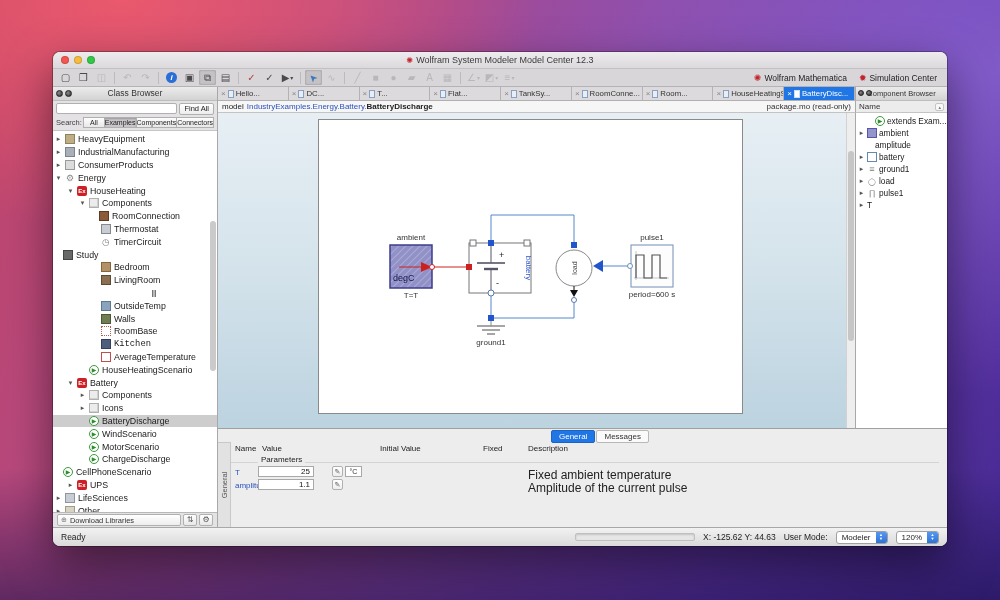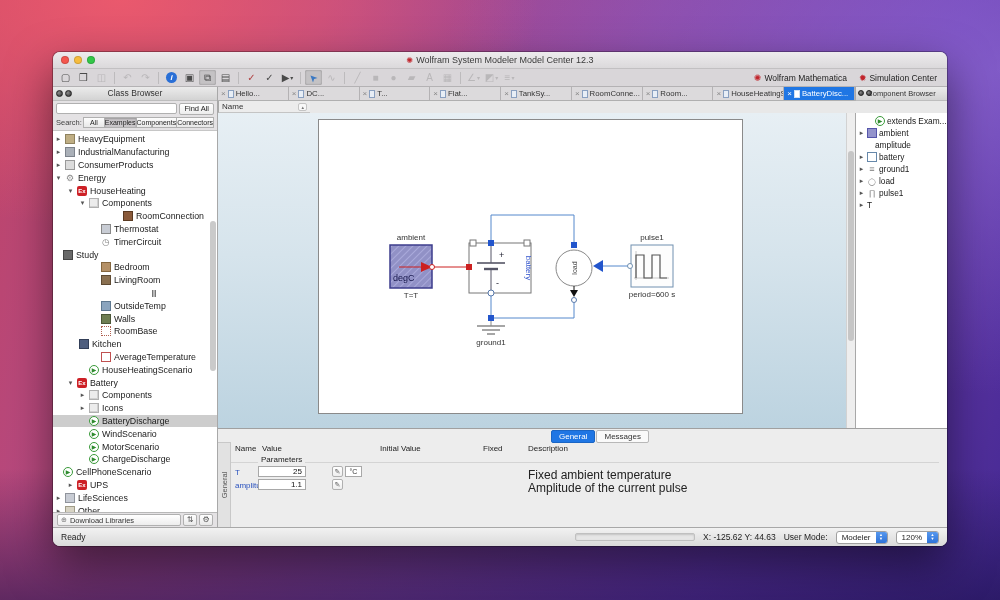--- a/index.html
+++ b/index.html
@@ -174,21 +174,21 @@
   .bp-side span { position:absolute; top:50%; left:50%;
     transform:translate(-50%,-50%) rotate(-90deg); font-size:7.5px; color:#555; white-space:nowrap; }
   .bp-head { position:absolute; top:15px; left:13px; right:0; height:11px; }
   .bp-head span { position:absolute; font-size:8px; color:#222; }
   .col-name{left:4px}.col-value{left:31px}.col-initial{left:149px}.col-fixed{left:252px}.col-desc{left:297px}
   .bp-groupline { position:absolute; top:33px; left:13px; right:8px; border-top:1px solid #d4d4d4; }
   .bp-group { position:absolute; top:26px; left:40px; font-size:8px; color:#222; background:#ededed; padding:0 3px; }
   .bp-rows { position:absolute; top:37px; left:13px; right:0; }
   .bp-row { position:relative; height:13px; }
   .bp-rowname { position:absolute; left:4px; top:2px; color:#2a52be; font-size:8px; }
-  .bp-input { position:absolute; left:27px; width:48px; height:11px; background:#fff;
+  .bp-input { position:absolute; left:27px; width:56px; height:11px; background:#fff;
     border:1px solid #a8a8a8; text-align:right; font-size:8px; padding-right:3px; line-height:10px; color:#111; }
   .bp-edit { position:absolute; left:101px; width:11px; height:11px; border:1px solid #b0b0b0;
     background:linear-gradient(#fff,#eee); font-size:7px; text-align:center; line-height:10px;
     color:#555; border-radius:2px; }
   .bp-unit { position:absolute; left:114px; width:17px; height:11px; border:1px solid #a8a8a8;
     background:#fff; font-size:7px; text-align:center; line-height:10px; color:#333; }
   .bp-desc { position:absolute; left:297px; top:2px; color:#222; font-size:12px; }
 
   
   .statusbar { height:19px; flex:none; background:linear-gradient(#f2f2f2,#dadada);
@@ -414,21 +414,21 @@
               <span class="ti ic-ex"></span>
               <span>HouseHeating</span>
             </div>
 
             <div class="trow" style="padding-left: 26px;">
               <span class="arrow ar-down"></span>
               <span class="ti ic-pkg"></span>
               <span>Components</span>
             </div>
 
-            <div class="trow" style="padding-left: 60px;">
+            <div class="trow" style="padding-left: 36px;">
               <span class="arrow ar-none"></span>
               <span class="ti ic-room"></span>
               <span>RoomConnection</span>
             </div>
 
             <div class="trow" style="padding-left: 38px;">
               <span class="arrow ar-none"></span>
               <span class="ti ic-thermo"></span>
               <span>Thermostat</span>
             </div>
@@ -474,21 +474,21 @@
               <span class="ti ic-walls"></span>
               <span>Walls</span>
             </div>
 
             <div class="trow" style="padding-left: 38px;">
               <span class="arrow ar-none"></span>
               <span class="ti ic-roombase"></span>
               <span>RoomBase</span>
             </div>
 
-            <div class="trow" style="padding-left: 16px;">
+            <div class="trow" style="padding-left: 38px; font-family: Liberation Mono, monospace;">
               <span class="arrow ar-none"></span>
               <span class="ti ic-kitchen"></span>
               <span>Kitchen</span>
             </div>
 
             <div class="trow" style="padding-left: 38px;">
               <span class="arrow ar-none"></span>
               <span class="ti ic-avgt"></span>
               <span>AverageTemperature</span>
             </div>
@@ -641,20 +641,25 @@
         <div class="cbheader">
           <span class="panel-knobs">
             <span class="knob"></span>
             <span class="knob"></span>
           </span>
           <span>Component Browser</span>
         </div>
       </div>
 
       <div class="row2">
+        <div class="breadcrumb">
+          <span>model</span>
+          <span><span class="bc-path">IndustryExamples.Energy.Battery.</span><span class="bc-current">BatteryDischarge</span></span>
+          <span class="bc-file">package.mo (read-only)</span>
+        </div>
         <div class="cbcolhead">
           <span>Name</span>
           <span class="sortind">▴</span>
         </div>
       </div>
 
       <div class="row3">
 
         <div class="canvas">
           <div class="page">

